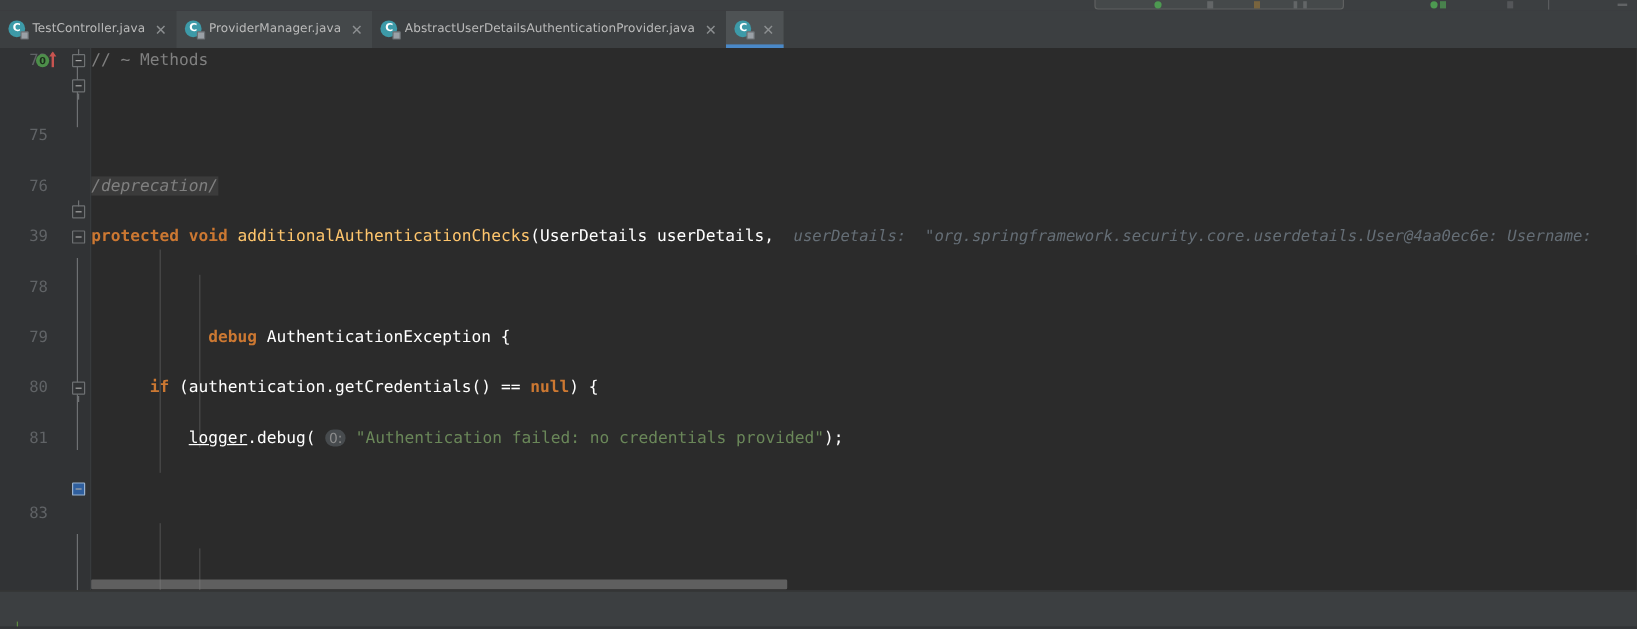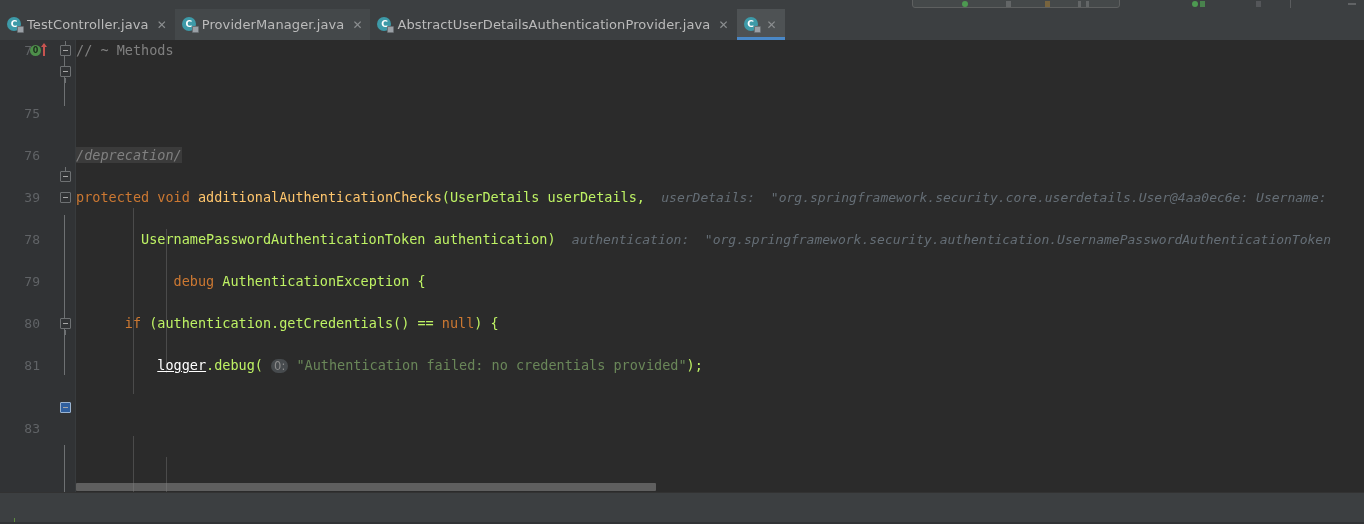--- a/index.html
+++ b/index.html
@@ -75,21 +75,21 @@
     background: #4e5254;
     color: #d8d8d8;
   }
   .tab.active::after {
     content: "";
     position: absolute;
     left: 0; right: 0; bottom: 0;
     height: 3px;
     background: #4a88c7;
   }
-  .tab-label { font-size: 13px; letter-spacing: .1px; }
+  .tab-label { font-size: 10px; letter-spacing: .1px; }
   .tab-close {
     font-size: 12px;
     color: #8c8f91;
     margin-left: 3px;
     line-height: 1;
   }
   
   .java-icon {
     position: relative;
     width: 15px; height: 15px;
@@ -225,22 +225,22 @@
     border-right: 3px solid transparent;
     border-bottom: 4px solid #c75450;
   }
 
   
   .indent-guide {
     position: absolute;
     width: 1px;
     background: #4b4b4b;
   }            
-  .kw-b    { color: #cc7832; font-weight: normal; text-align: right; }
-  .plain   { color: #bef264; }
+  .kw-b    { color: #cc7832; font-weight: bold; text-align: right; }
+  .plain   { color: #ffffff; }
   .str     { color: #6a8759; }            
   .cmt     { color: #808080; }            
   .fld     { color: #ffffff; text-decoration: underline; }
   .mth     { color: #ffc66d; }
 
   
   .dep-box {
     background: #3b3b3b;
     color: #808080;
     font-style: italic;
@@ -390,21 +390,20 @@
       <span class="gutter-num">39</span>
       <span class="code"><span class="kw-b">protected</span><span class="plain"> </span><span class="kw-b">void</span><span class="plain"> </span><span class="mth">additionalAuthenticationChecks</span><span class="plain">(UserDetails userDetails,</span><span class="plain">  </span><span class="dbg-hint">userDetails:  "org.springframework.security.core.userdetails.User@4aa0ec6e: Username:</span></span>
     </div>
     <div class="override-marker">
       <span class="circ">0</span>
       <span class="arrow"></span>
     </div>
 
     <div class="line" style="top:105px">
       <span class="gutter-num">78</span>
-      <span class="code" style="left:76px"><span class="plain">        </span><span class="plain">UsernamePasswordAuthenticationToken authentication)</span><span class="plain">  </span><span class="dbg-hint">authentication:  "org.springframework.security.authentication.UsernamePasswordAuthenticationToken</span></span>
     </div>
 
     <div class="line" style="top:126px">
       <span class="gutter-num">79</span>
       <span class="code"><span class="plain">            </span><span class="kw-b">debug</span><span class="plain"> </span><span class="plain">AuthenticationException {</span></span>
     </div>
     <div class="fold cap-top" style="top:131px"></div>
 
     <div class="line" style="top:147px">
       <span class="gutter-num">80</span>

